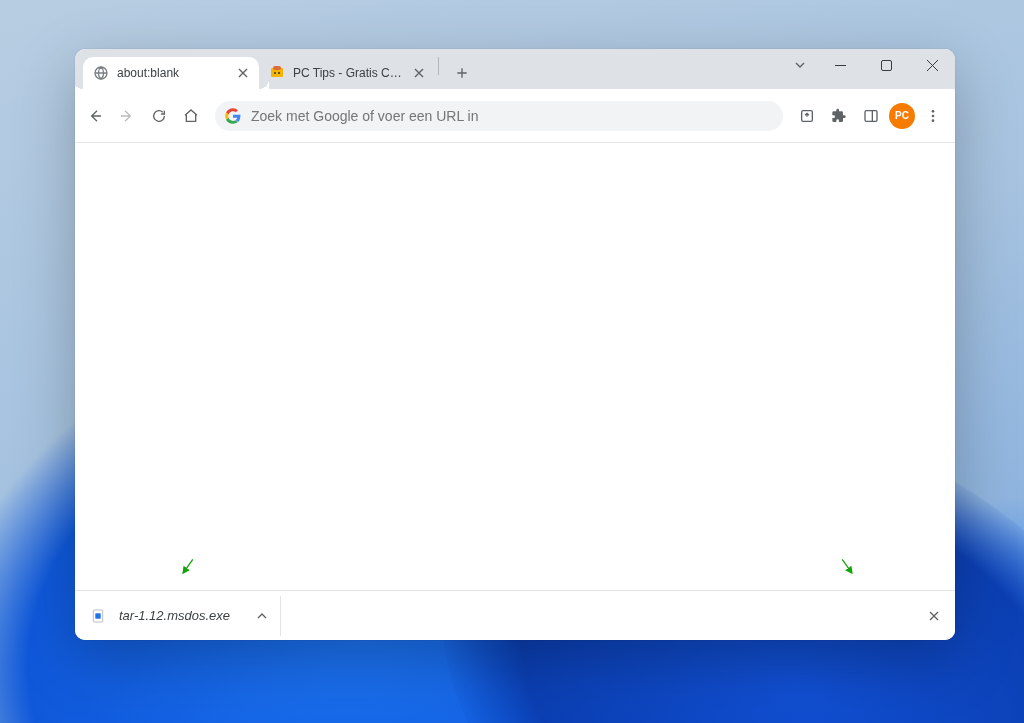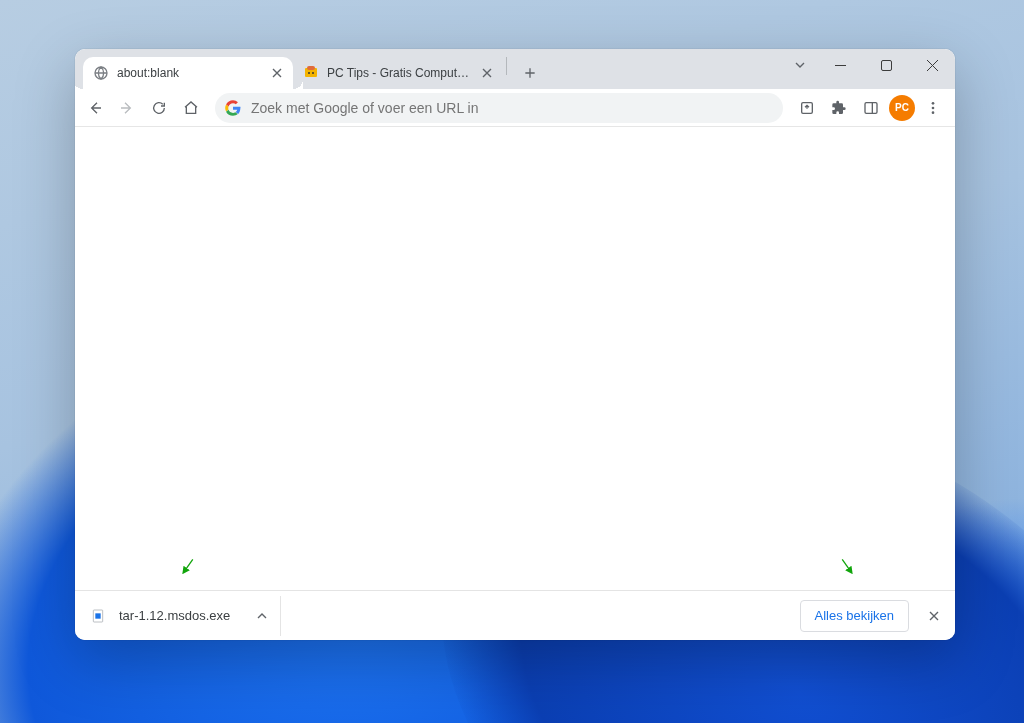--- a/index.html
+++ b/index.html
@@ -39,21 +39,21 @@
 
 .titlebar {
   height: 40px;
   background: #dee1e6;
   display: flex; align-items: flex-end;
   border-radius: 10px 10px 0 0;
   position: relative;
 }
 .tabs { display: flex; align-items: flex-end; padding-left: 8px; height: 100%; }
 .tab {
-  height: 32px; width: 210px; margin-top: 8px;
+  height: 32px; width: 176px; margin-top: 8px;
   display: flex; align-items: center; gap: 8px;
   padding: 0 8px 0 10px;
   font-size: 12px; color: #3c4043;
   position: relative;
 }
 .tab.active {
   background: #fff; border-radius: 10px 10px 0 0;
   box-shadow: 0 0 0 0 rgba(0,0,0,0);
 }
 .tab.active::before, .tab.active::after {
@@ -84,21 +84,21 @@
   width: 46px; height: 32px; display: flex; align-items: center; justify-content: center;
   color: #3c3c3c; cursor: pointer;
 }
 .tab-search {
   width: 34px; height: 32px; display:flex; align-items:center; justify-content:center;
   color:#5f6368; cursor:pointer;
 }
 
 
 .toolbar {
-  height: 38px; background: #fff; border-bottom: 1px solid #e6e6e6;
+  height: 54px; background: #fff; border-bottom: 1px solid #e6e6e6;
   display: flex; align-items: center; gap: 4px; padding: 0 8px 0 6px;
 }
 .tbtn {
   width: 28px; height: 28px; display:flex; align-items:center; justify-content:center;
   color:#5f6368; border-radius:50%; cursor:pointer;
 }
 .tbtn.disabled { color:#b9bcbf; cursor:default; }
 .omnibox {
   flex: 1; height: 30px; margin: 0 6px;
   background: #f1f3f4; border-radius: 15px;
@@ -121,21 +121,21 @@
 
 .arrow {
   position: absolute; color: #11a50b;
 }
 .arrow svg { display:block; }
 
 
 .download-bar {
   height: 50px; border-top: 1px solid #e4e4e4; background: #fff;
   display: flex; align-items: center;
-  padding-left: 6px; padding-right: 4px;
+  padding-left: 6px; padding-right: 4px; font-style: italic;
 }
 .download-item {
   height: 40px; width: 200px;
   border-right: 1px solid #e4e4e4;
   display: flex; align-items: center;
   font-size: 13px; color: #3c4043; cursor: pointer;
 }
 .dl-icon {
   width: 22px; height: 22px; margin: 0 10px 0 6px;
   display:flex; align-items:center; justify-content:center;
@@ -332,23 +332,20 @@
           </svg>
         </span>
         <span class="dl-name">tar-1.12.msdos.exe</span>
         <span class="dl-caret">
           <svg viewBox="0 0 24 24" fill="none" stroke="#5f6368" stroke-width="2">
               <path d="M6 15l6-6 6 6"></path>
             </svg>
         </span>
       </div>
       <div class="dl-spacer"></div>
-      <div class="show-all">
-        <span>Alles bekijken</span>
-      </div>
       <div class="dl-close">
         <svg viewBox="0 0 24 24" stroke="#5f6368" stroke-width="2">
             <path d="M6 6l12 12M18 6L6 18"></path>
           </svg>
       </div>
     </div>
 
   </div>
 </div>
 

